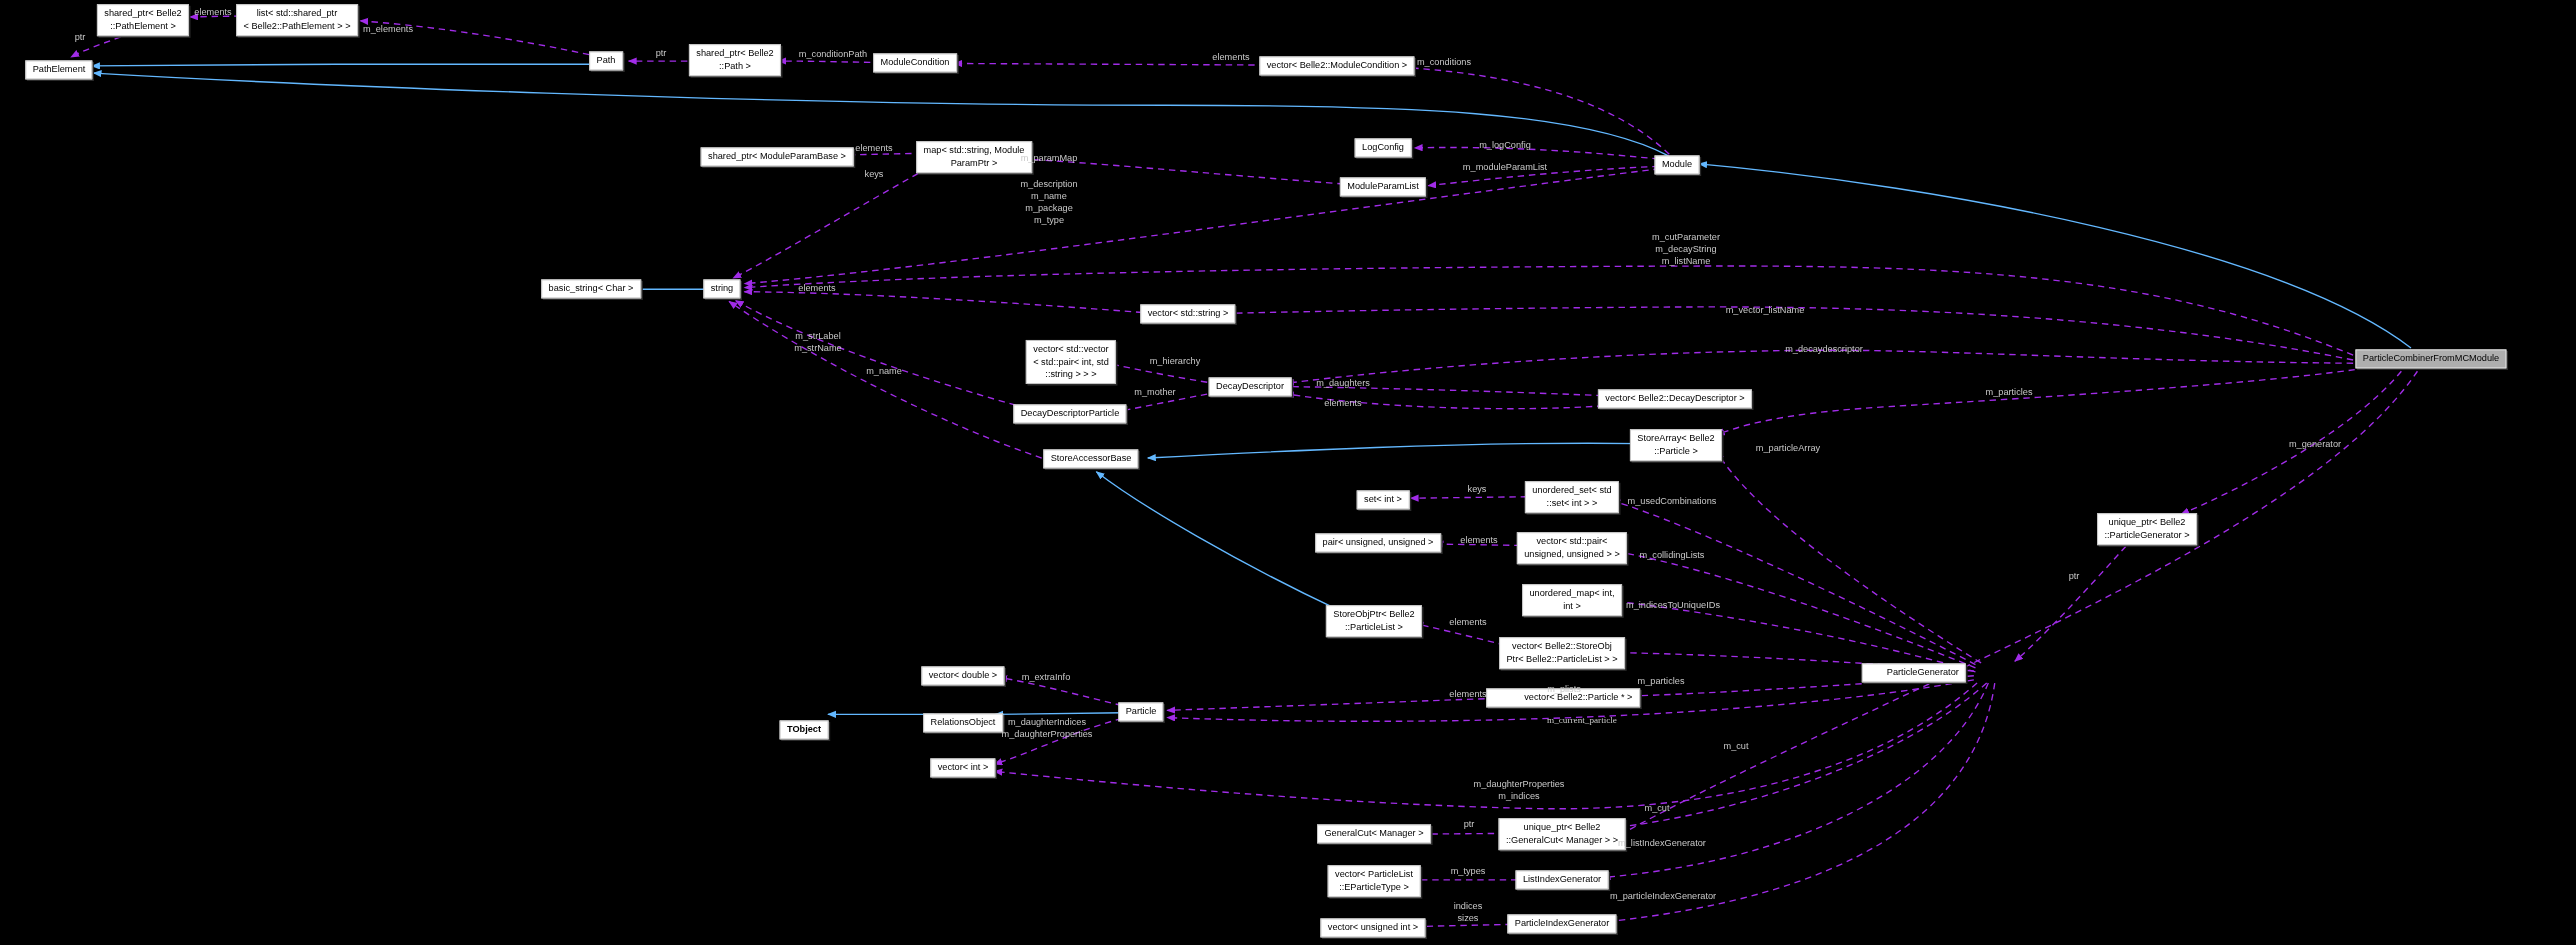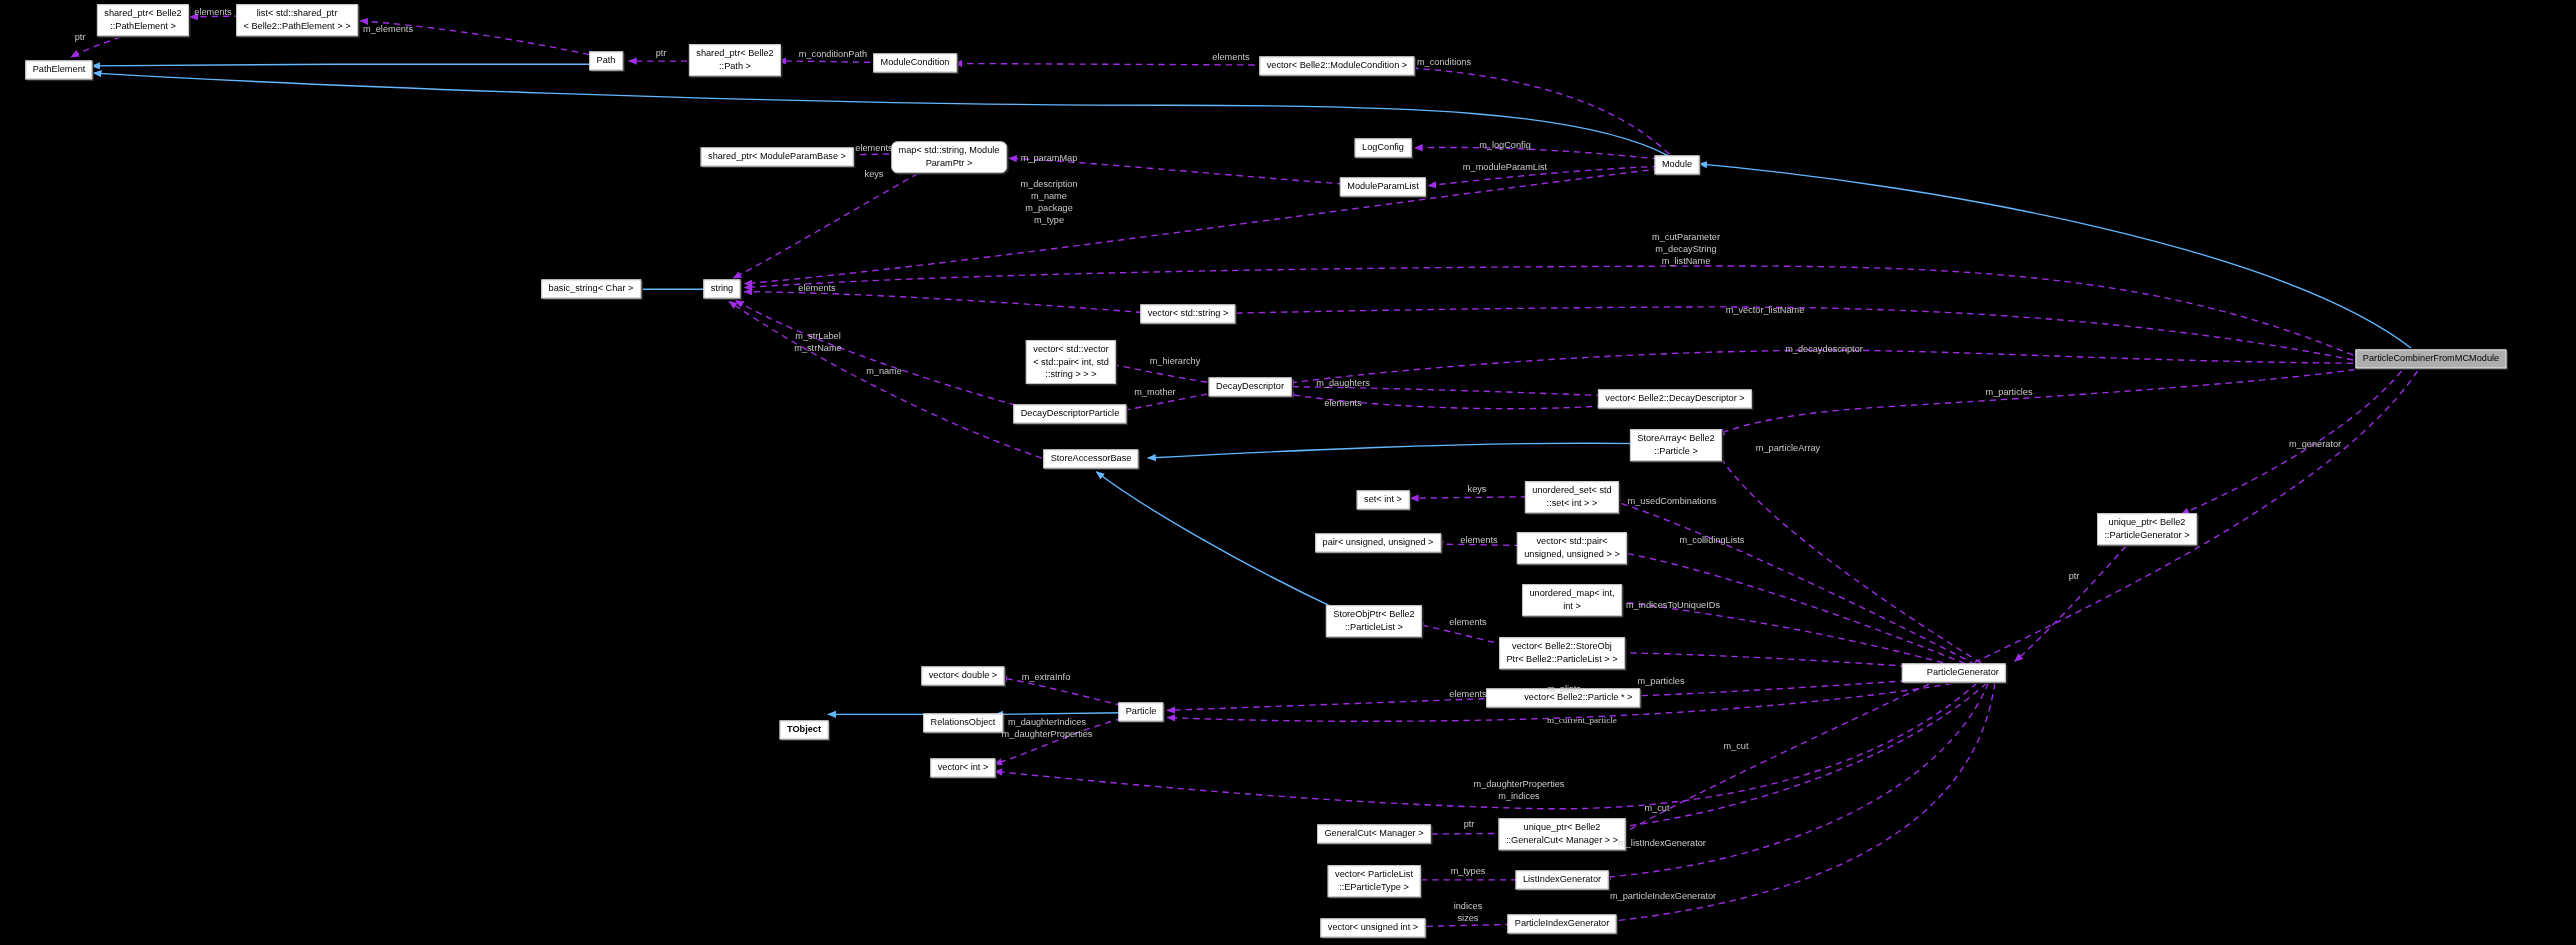--- a/index.html
+++ b/index.html
@@ -92,21 +92,21 @@
 &lt; Belle2::PathElement &gt; &gt;</div>
       <div class="node" style="left: 606px; top: 61px;">Path</div>
       <div class="node" style="left: 735px; top: 60px;">shared_ptr&lt; Belle2
 ::Path &gt;</div>
       <div class="node" style="left: 915px; top: 63px;">ModuleCondition</div>
       <div class="node" style="left: 1337px; top: 66px;">vector&lt; Belle2::ModuleCondition &gt;</div>
       <div class="node" style="left: 1677px; top: 165px;">Module</div>
       <div class="node" style="left: 1383px; top: 148px;">LogConfig</div>
       <div class="node" style="left: 1383px; top: 187px;">ModuleParamList</div>
       <div class="node" style="left: 777px; top: 157px;">shared_ptr&lt; ModuleParamBase &gt;</div>
-      <div class="node" style="left: 949px; top: 157px; border-radius: 6px;">map&lt; std::string, Module
+      <div class="node" style="left: 974px; top: 157px;">map&lt; std::string, Module
 ParamPtr &gt;</div>
       <div class="node" style="left: 722px; top: 289px;">string</div>
       <div class="node" style="left: 591px; top: 289px;">basic_string&lt; Char &gt;</div>
       <div class="node" style="left: 1188px; top: 314px;">vector&lt; std::string &gt;</div>
       <div class="node" style="left: 1071px; top: 362px;">vector&lt; std::vector
 &lt; std::pair&lt; int, std
 ::string &gt; &gt; &gt;</div>
       <div class="node" style="left: 1070px; top: 414px;">DecayDescriptorParticle</div>
       <div class="node" style="left: 1250px; top: 387px;">DecayDescriptor</div>
       <div class="node" style="left: 1675px; top: 399px;">vector&lt; Belle2::DecayDescriptor &gt;</div>
@@ -118,21 +118,21 @@
 ::set&lt; int &gt; &gt;</div>
       <div class="node" style="left: 1378px; top: 543px;">pair&lt; unsigned, unsigned &gt;</div>
       <div class="node" style="left: 1572px; top: 548px;">vector&lt; std::pair&lt;
 unsigned, unsigned &gt; &gt;</div>
       <div class="node" style="left: 1572px; top: 600px;">unordered_map&lt; int,
 int &gt;</div>
       <div class="node" style="left: 1374px; top: 621px;">StoreObjPtr&lt; Belle2
 ::ParticleList &gt;</div>
       <div class="node" style="left: 1562px; top: 653px;">vector&lt; Belle2::StoreObj
 Ptr&lt; Belle2::ParticleList &gt; &gt;</div>
-      <div class="node" style="left: 1954px; top: 673px; padding-left: 24px;">ParticleGenerator</div>
+      <div class="node" style="left: 1914px; top: 673px; padding-left: 24px;">ParticleGenerator</div>
       <div class="node" style="left: 1563px; top: 698px; padding-left: 37px;">vector&lt; Belle2::Particle * &gt;</div>
       <div class="node" style="left: 963px; top: 676px;">vector&lt; double &gt;</div>
       <div class="node" style="left: 963px; top: 715px; margin-top: 8px;">RelationsObject</div>
       <div class="node" style="left: 804px; top: 730px; font-weight: bold;">TObject</div>
       <div class="node" style="left: 1141px; top: 712px;">Particle</div>
       <div class="node" style="left: 963px; top: 768px;">vector&lt; int &gt;</div>
       <div class="node" style="left: 1374px; top: 834px;">GeneralCut&lt; Manager &gt;</div>
       <div class="node" style="left: 1562px; top: 834px;">unique_ptr&lt; Belle2
 ::GeneralCut&lt; Manager &gt; &gt;</div>
       <div class="node" style="left: 1374px; top: 881px;">vector&lt; ParticleList
@@ -172,21 +172,21 @@
       <div class="elabel" style="left: 1175px; top: 362px;">m_hierarchy</div>
       <div class="elabel" style="left: 1155px; top: 393px;">m_mother</div>
       <div class="elabel" style="left: 1343px; top: 384px;">m_daughters</div>
       <div class="elabel" style="left: 1343px; top: 404px;">elements</div>
       <div class="elabel" style="left: 1824px; top: 350px;">m_decaydescriptor</div>
       <div class="elabel" style="left: 2009px; top: 393px;">m_particles</div>
       <div class="elabel" style="left: 1788px; top: 449px;">m_particleArray</div>
       <div class="elabel" style="left: 1477px; top: 490px;">keys</div>
       <div class="elabel" style="left: 1672px; top: 502px;">m_usedCombinations</div>
       <div class="elabel" style="left: 1479px; top: 541px;">elements</div>
-      <div class="elabel" style="left: 1672px; top: 541px; margin-left: 40px;">m_collidingLists</div>
+      <div class="elabel" style="left: 1672px; top: 556px;">m_collidingLists</div>
       <div class="elabel" style="left: 1673px; top: 606px;">m_indicesToUniqueIDs</div>
       <div class="elabel" style="left: 1468px; top: 623px;">elements</div>
       <div class="elabel" style="left: 1564px; top: 652px; margin-top: 38px;">m_plists</div>
       <div class="elabel" style="left: 1661px; top: 682px;">m_particles</div>
       <div class="elabel" style="left: 1468px; top: 695px;">elements</div>
       <div class="elabel" style="left: 1582px; top: 721px; font-family: Liberation Serif, serif;">m_current_particle</div>
       <div class="elabel" style="left: 1046px; top: 678px;">m_extraInfo</div>
       <div class="elabel" style="left: 1047px; top: 729px;">m_daughterIndices
 m_daughterProperties</div>
       <div class="elabel" style="left: 1519px; top: 791px;">m_daughterProperties

